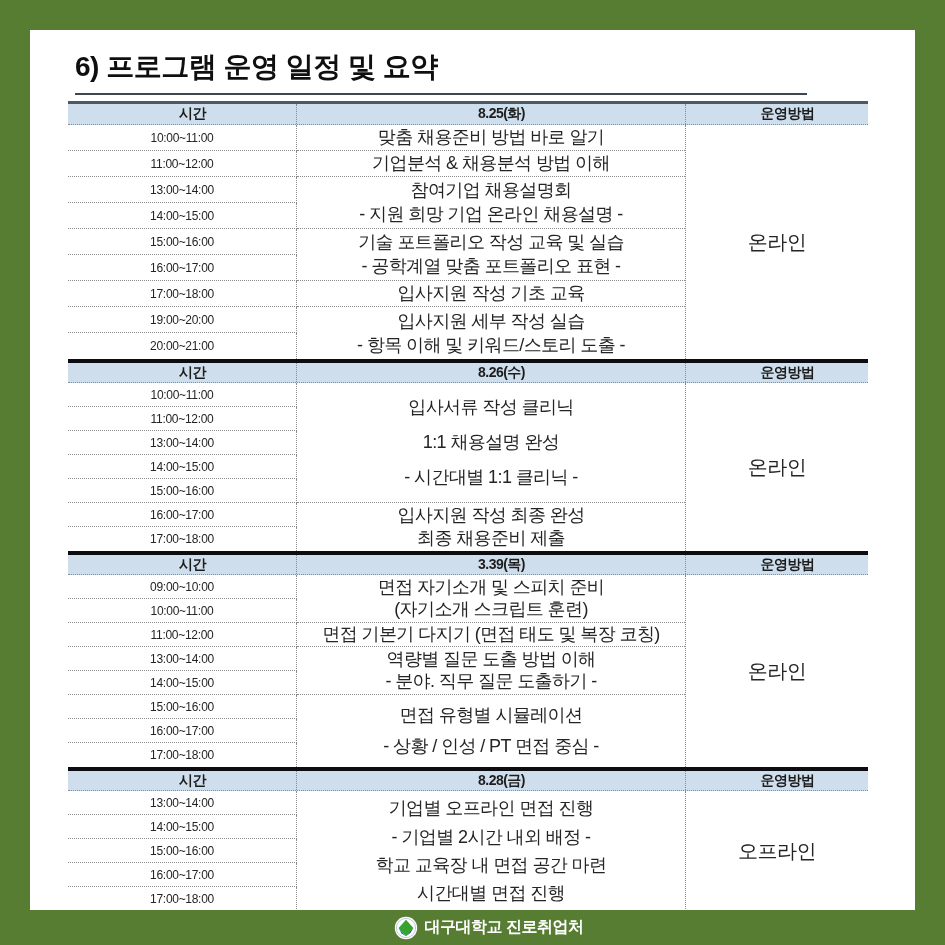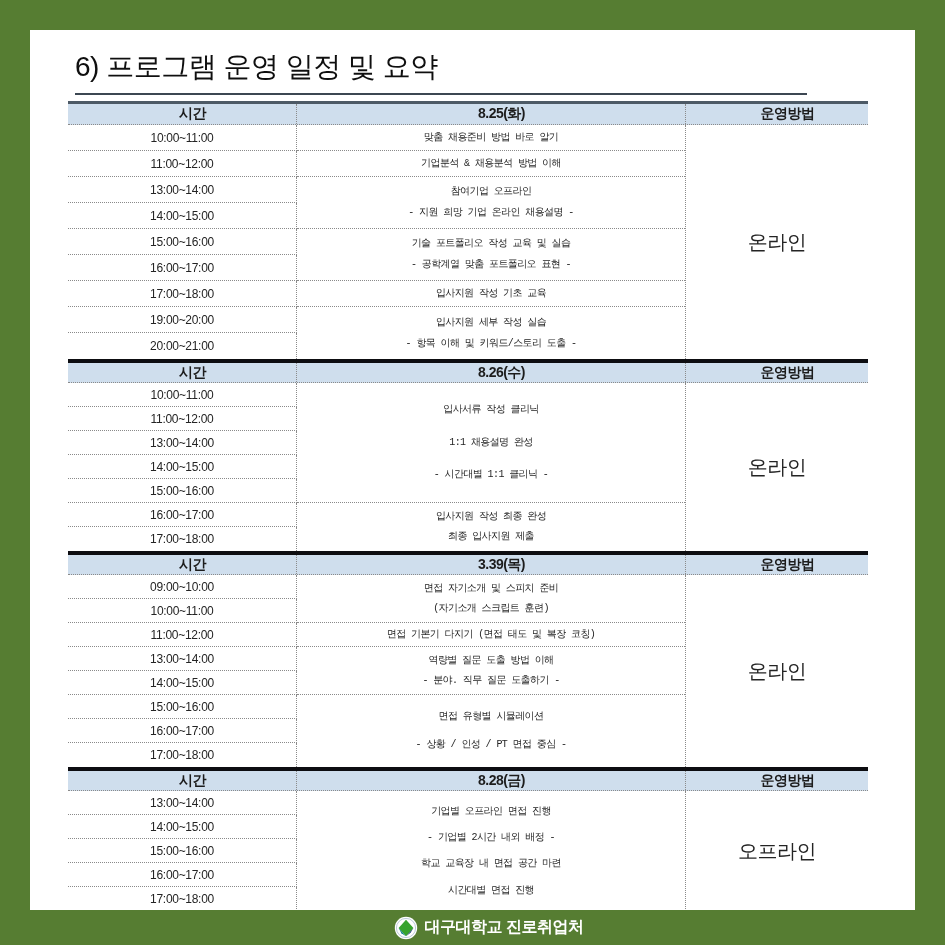--- a/index.html
+++ b/index.html
@@ -17,21 +17,21 @@
   .page {
     position: absolute;
     left: 30px; top: 30px;
     width: 885px; height: 880px;
     background: #ffffff;
     overflow: hidden;
   }
   .title-wrap { margin: 18px 0 0 45px; }
   .page-title {
     font-size: 28px;
-    font-weight: 400;
+    font-weight: 700;
     letter-spacing: -0.5px;
     color: #0f0f0f;
   }
   .title-underline {
     width: 732px; height: 2px;
     background: #3c4752;
     margin-top: 7px;
   }
   .tables { margin: 6px 0 0 38px; width: 800px; }
   .sched-table { width: 800px; }
@@ -65,26 +65,25 @@
     letter-spacing: -0.3px;
     color: #242424;
     border-right: 1px dotted #8a8a8a;
     border-bottom: 1px dotted #8a8a8a;
   }
   .cell-time.nolast { border-bottom: none; }
   .cell-content {
     grid-column: 2;
     display: flex; flex-direction: column;
     align-items: center; justify-content: space-evenly;
-    font-size: 10px;
+    font-size: 18px;
     letter-spacing: -0.6px;
     color: #242424;
     border-bottom: 1px dotted #8a8a8a;
     text-align: center;
-    font-family: Liberation Mono, monospace;
   }
   .cell-content.nolast { border-bottom: none; }
   .cell-content .line { line-height: 1.15; }
   .cell-method {
     grid-column: 3;
     display: flex; align-items: center; justify-content: center;
     font-size: 20px;
     letter-spacing: -0.5px;
     color: #242424;
     border-left: 1px dotted #8a8a8a;
@@ -129,21 +128,21 @@
             <div class="cell-content" style="grid-row: 1 / span 1;">
               <div class="line">맞춤 채용준비 방법 바로 알기</div>
             </div>
             <div class="cell-time" style="grid-row: 2;">11:00~12:00</div>
             <div class="cell-content" style="grid-row: 2 / span 1;">
               <div class="line">기업분석 &amp; 채용분석 방법 이해</div>
             </div>
             <div class="cell-time" style="grid-row: 3;">13:00~14:00</div>
             <div class="cell-time" style="grid-row: 4;">14:00~15:00</div>
             <div class="cell-content" style="grid-row: 3 / span 2;">
-              <div class="line">참여기업 오프라인</div>
+              <div class="line">참여기업 채용설명회</div>
               <div class="line">- 지원 희망 기업 온라인 채용설명 -</div>
             </div>
             <div class="cell-time" style="grid-row: 5;">15:00~16:00</div>
             <div class="cell-time" style="grid-row: 6;">16:00~17:00</div>
             <div class="cell-content" style="grid-row: 5 / span 2;">
               <div class="line">기술 포트폴리오 작성 교육 및 실습</div>
               <div class="line">- 공학계열 맞춤 포트폴리오 표현 -</div>
             </div>
             <div class="cell-time" style="grid-row: 7;">17:00~18:00</div>
             <div class="cell-content" style="grid-row: 7 / span 1;">
@@ -172,21 +171,21 @@
             <div class="cell-time" style="grid-row: 5;">15:00~16:00</div>
             <div class="cell-content" style="grid-row: 1 / span 5;">
               <div class="line">입사서류 작성 클리닉</div>
               <div class="line">1:1 채용설명 완성</div>
               <div class="line">- 시간대별 1:1 클리닉 -</div>
             </div>
             <div class="cell-time" style="grid-row: 6;">16:00~17:00</div>
             <div class="cell-time nolast" style="grid-row: 7;">17:00~18:00</div>
             <div class="cell-content nolast" style="grid-row: 6 / span 2;">
               <div class="line">입사지원 작성 최종 완성</div>
-              <div class="line">최종 입사지원 제출</div>
+              <div class="line">최종 채용준비 제출</div>
             </div>
             <div class="cell-method" style="grid-row: 1 / span 7;">온라인</div>
           </div>
         </div>
         <div class="sched-table">
           <div class="thead sep">
             <div class="hcell c1">시간</div>
             <div class="hcell c2">3.39(목)</div>
             <div class="hcell c3">운영방법</div>
           </div>

